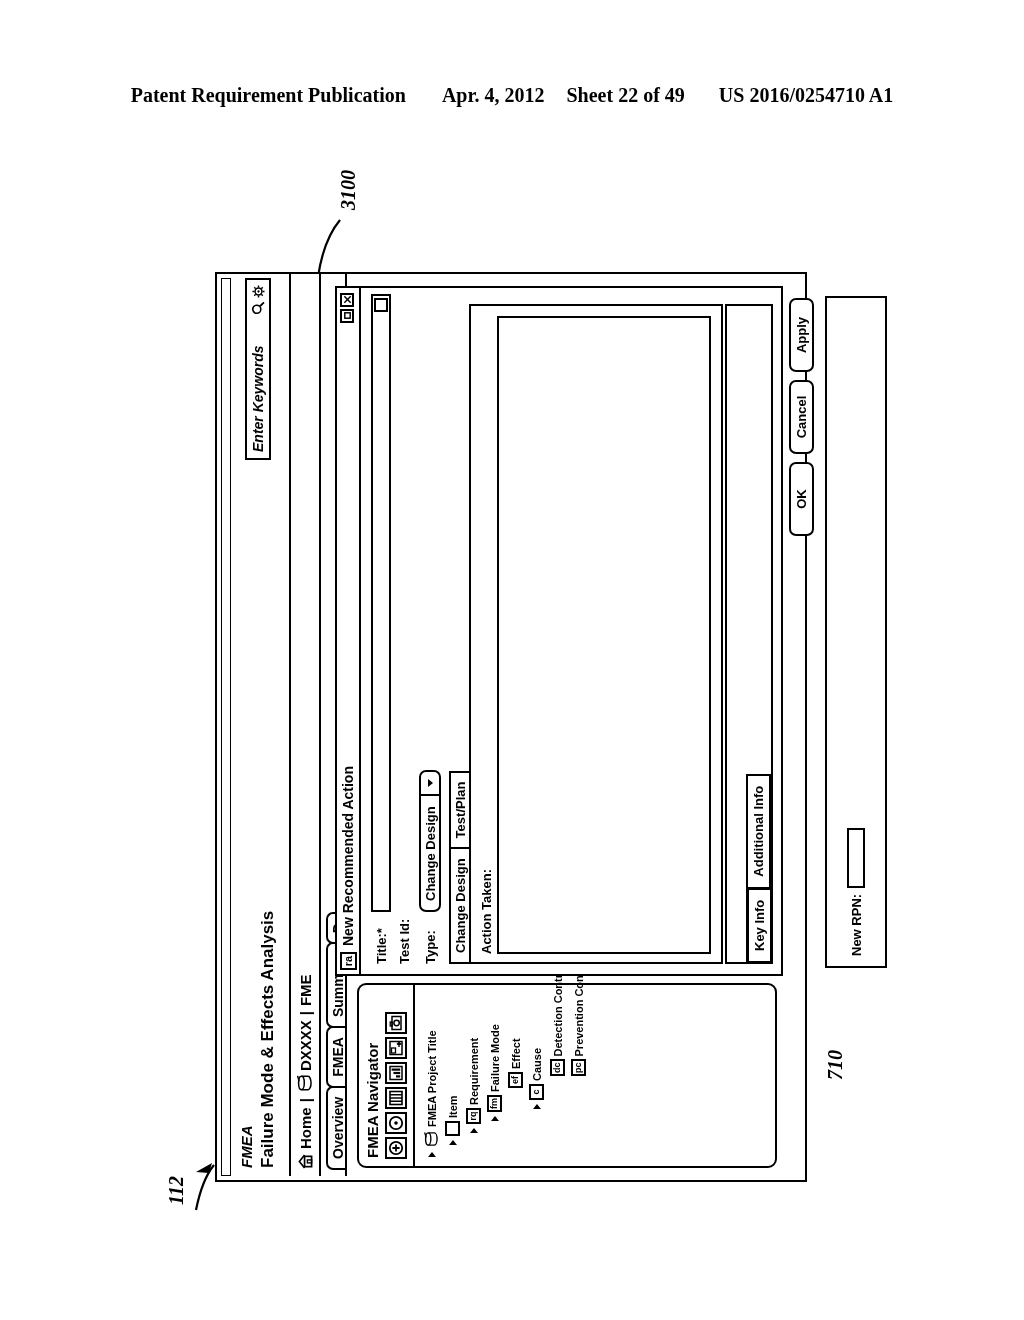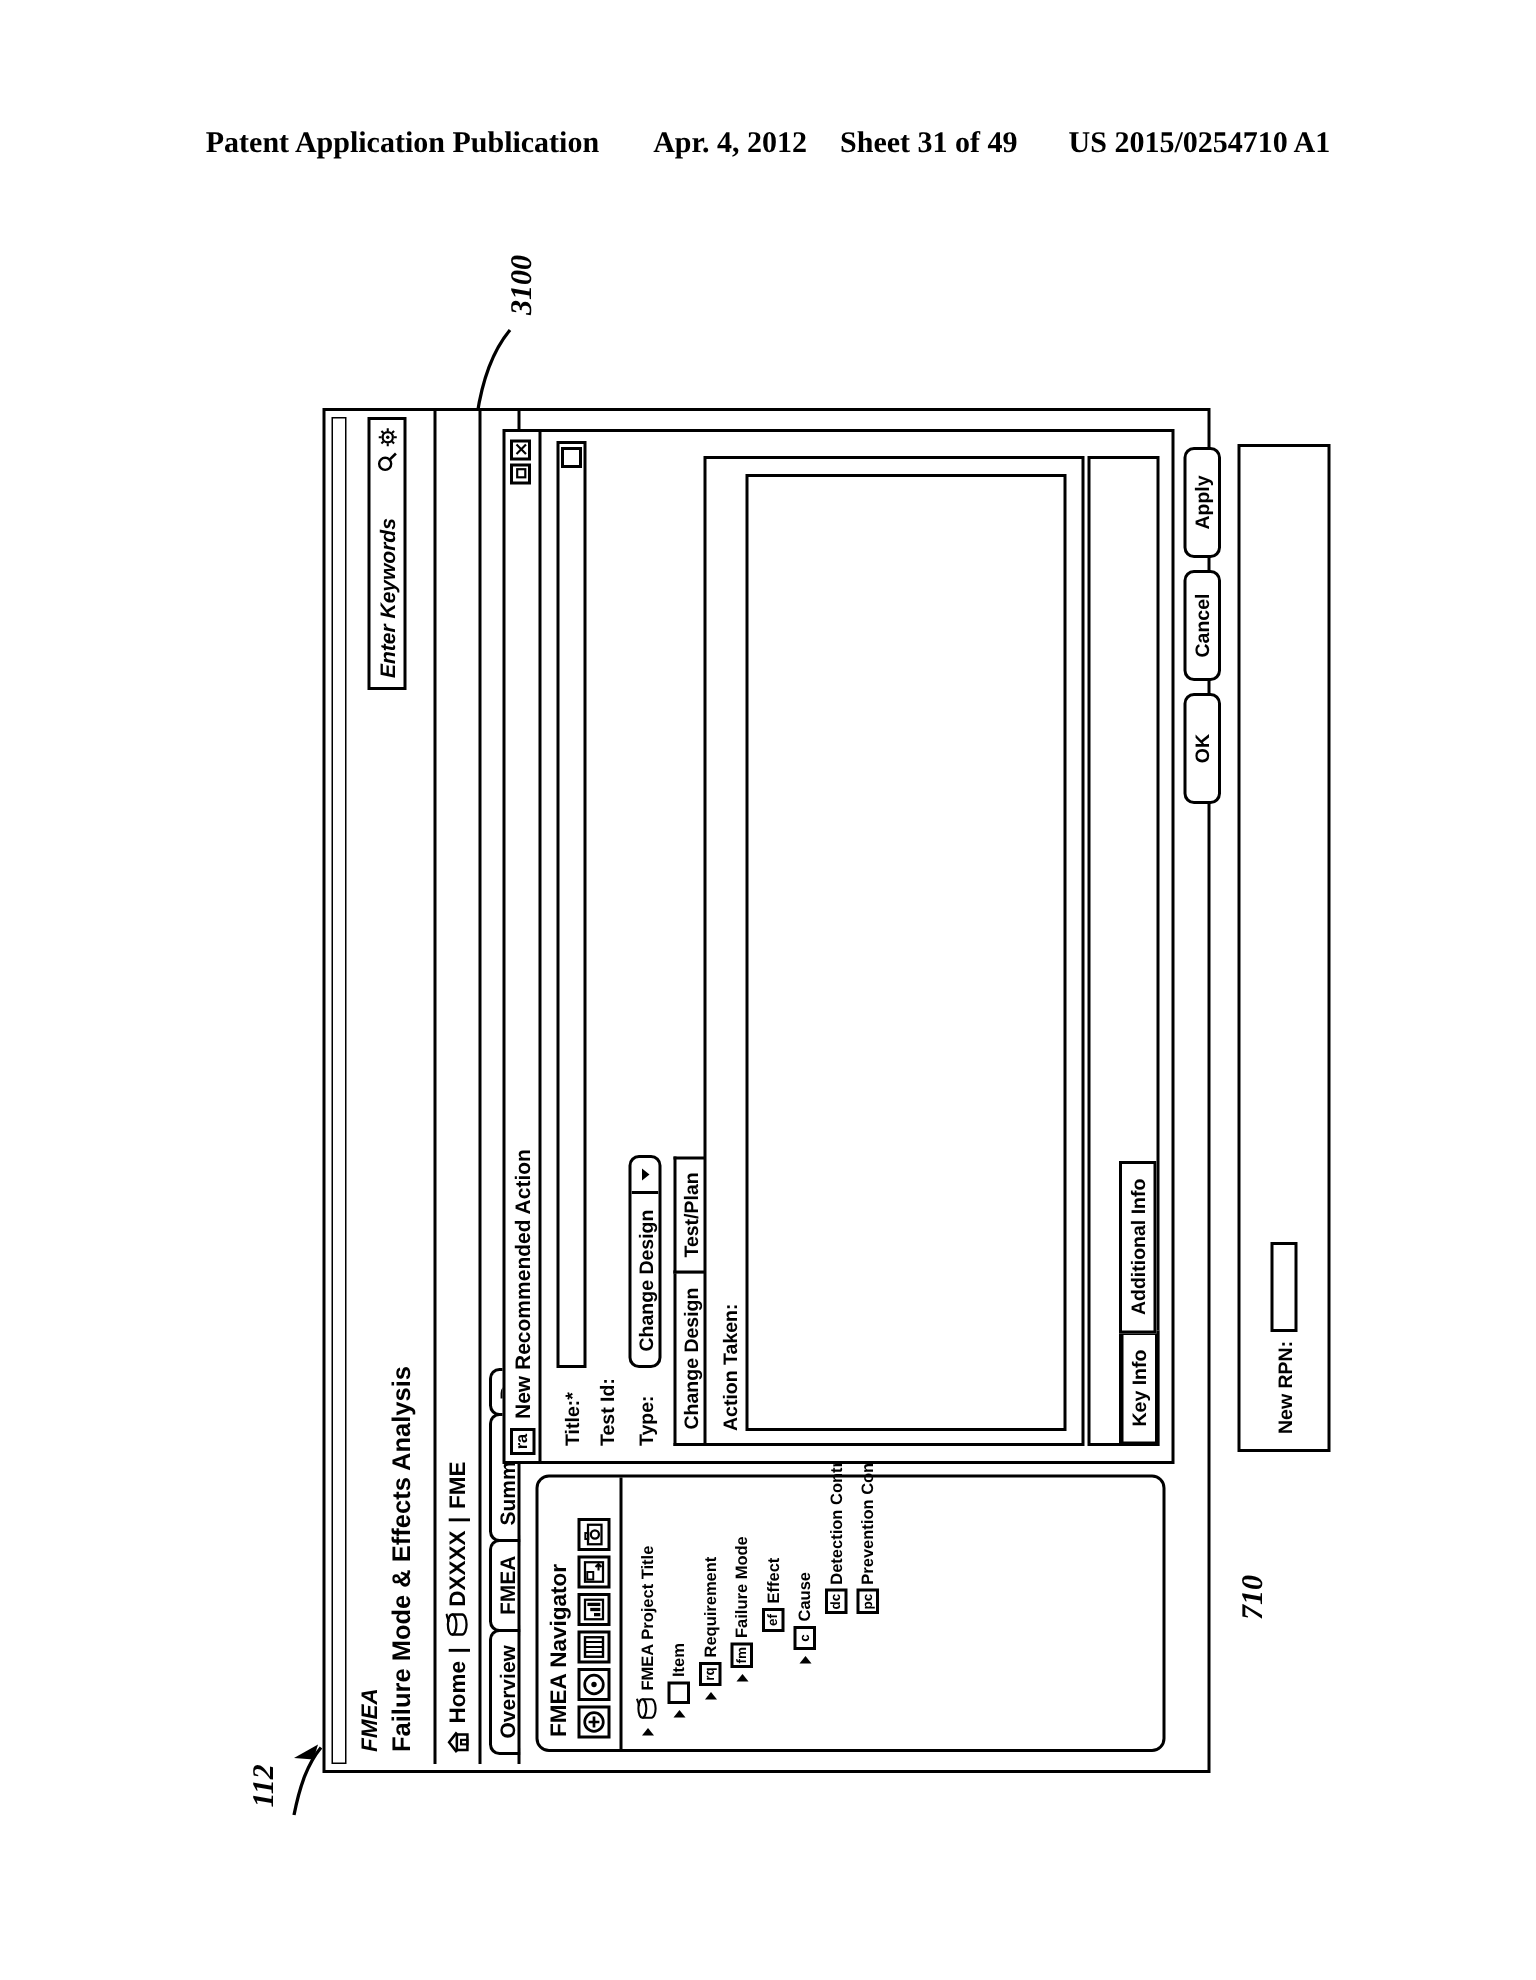--- a/index.html
+++ b/index.html
@@ -498,21 +498,21 @@
     width: 60px; height: 18px;
     border: 2px solid #000;
     box-sizing: border-box;
     background: #fff;
   }
 </style>
 </head>
 <body>
 
 <div id="patent-header">
-  <span>Patent Application Publication</span><span class="ph-gap1"></span><span>Apr. 4, 2012</span><span class="ph-gap2"></span><span>Sheet 31 of 49</span><span class="ph-gap3"></span><span>US 2015/0254710 A1</span>
+  <span>Patent Requirement Publication</span><span class="ph-gap1"></span><span>Apr. 4, 2012</span><span class="ph-gap2"></span><span>Sheet 22 of 49</span><span class="ph-gap3"></span><span>US 2016/0254710 A1</span>
 </div>
 
 <div id="fig-label">FIG. 31</div>
 
 <div class="refnum" id="ref-3100">3100</div>
 <div class="refnum" id="ref-112">112</div>
 <div class="refnum" id="ref-710">710</div>
 
 <svg width="1024" height="1320" style="position:absolute;left:0;top:0;pointer-events:none">
   <path d="M318,277 C322,250 330,232 340,220" stroke="#000" stroke-width="2.2" fill="none"></path>

